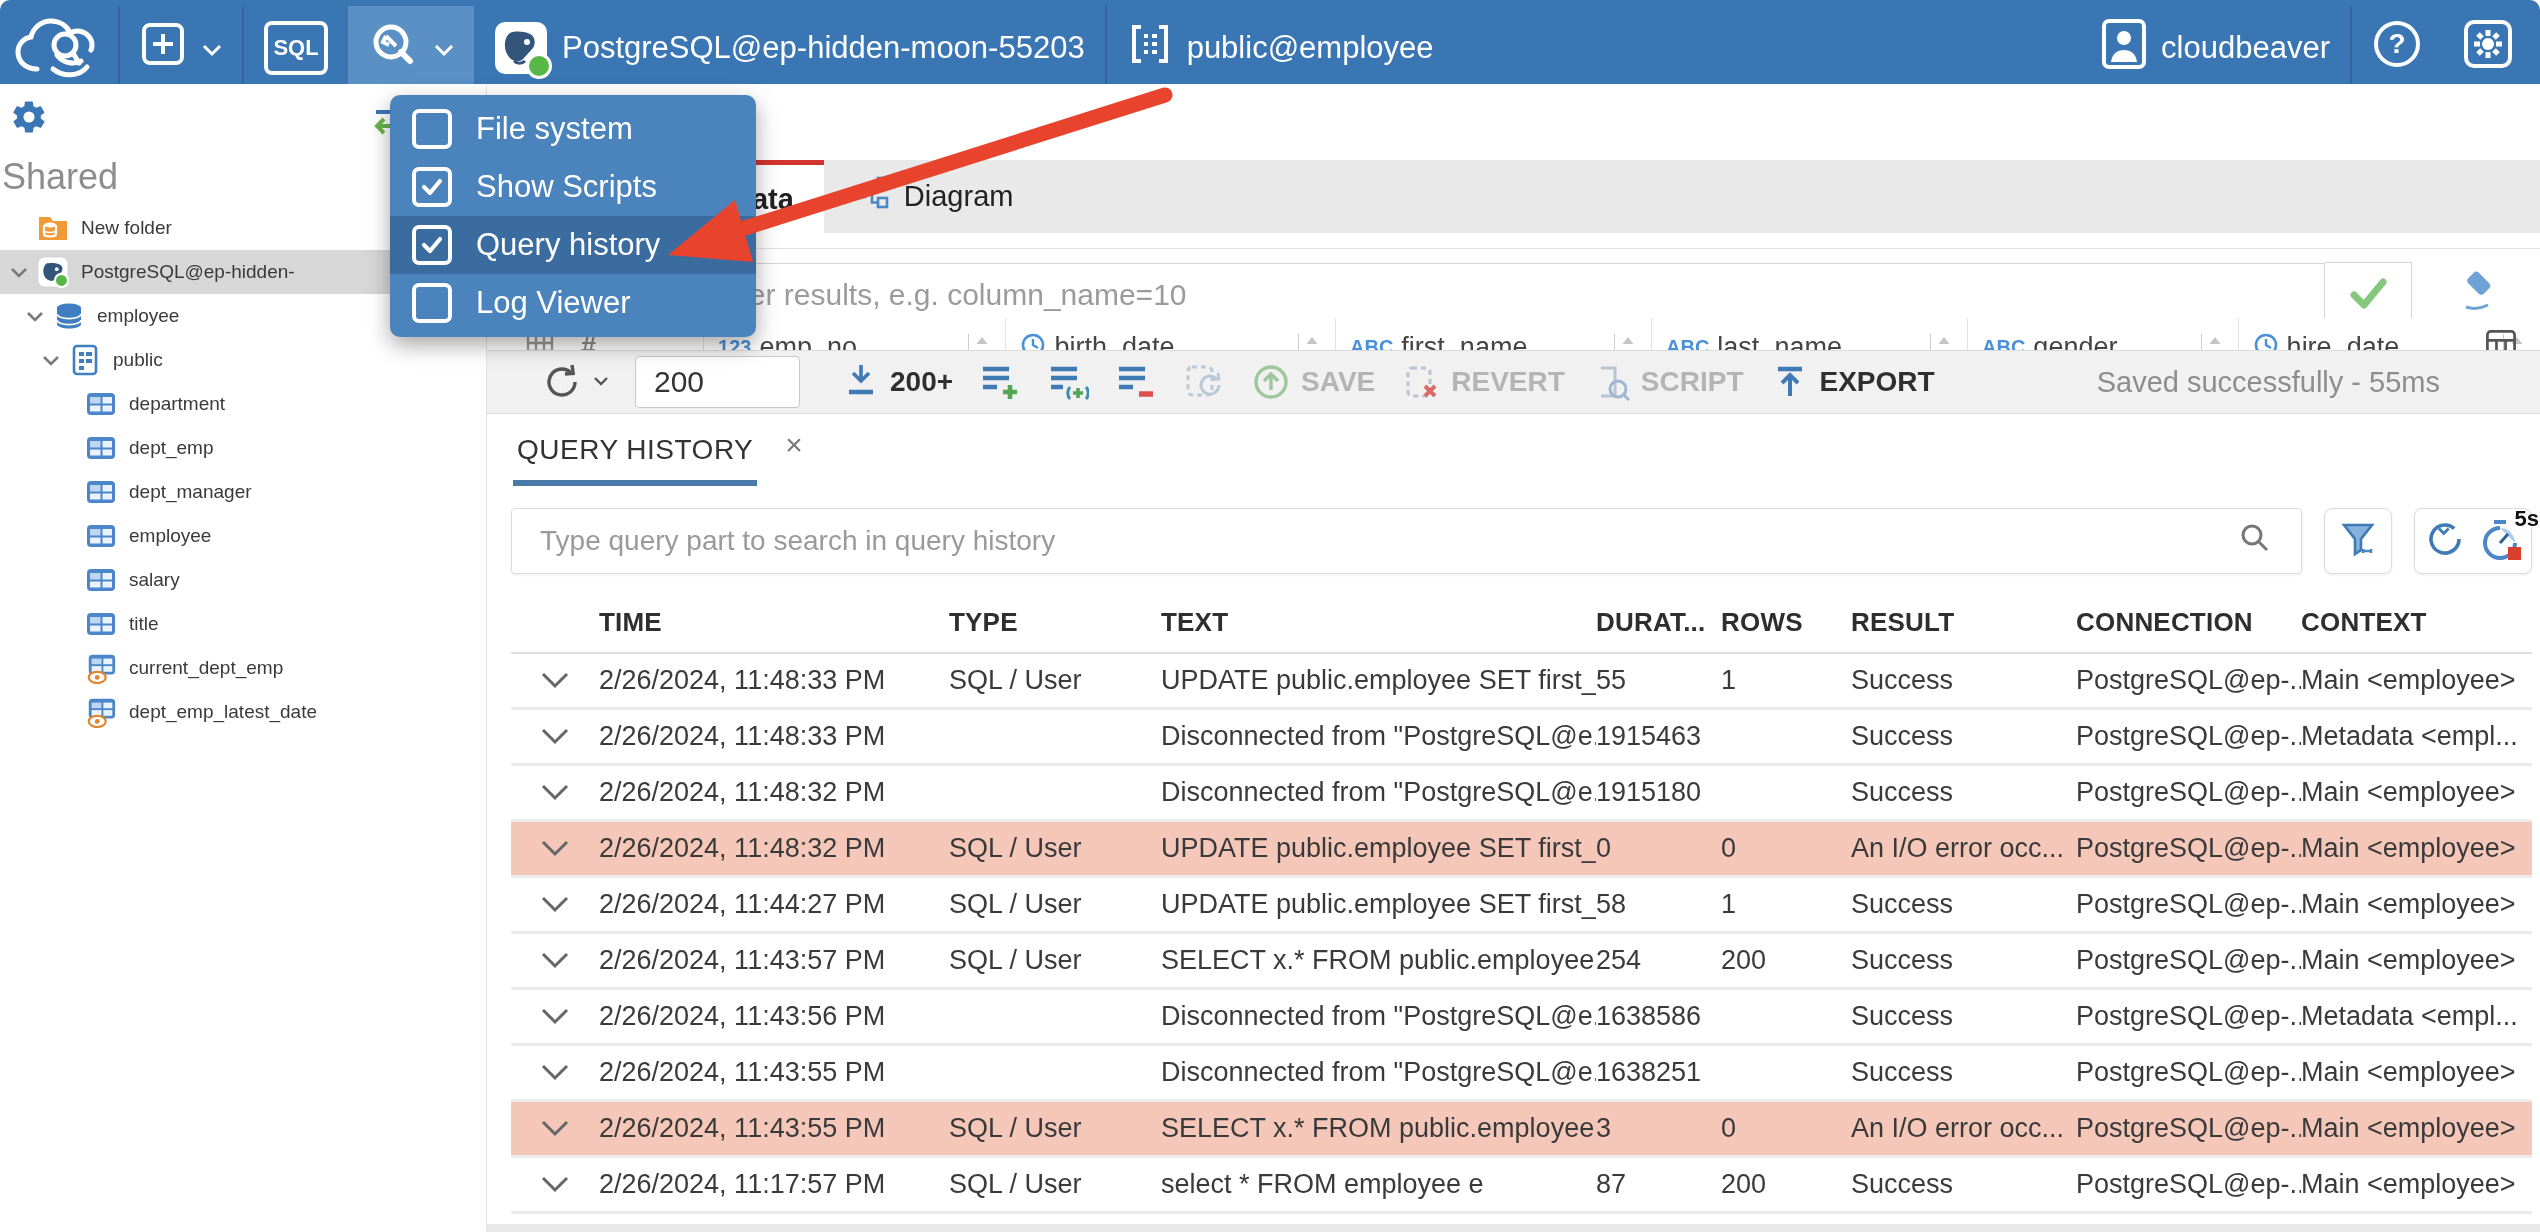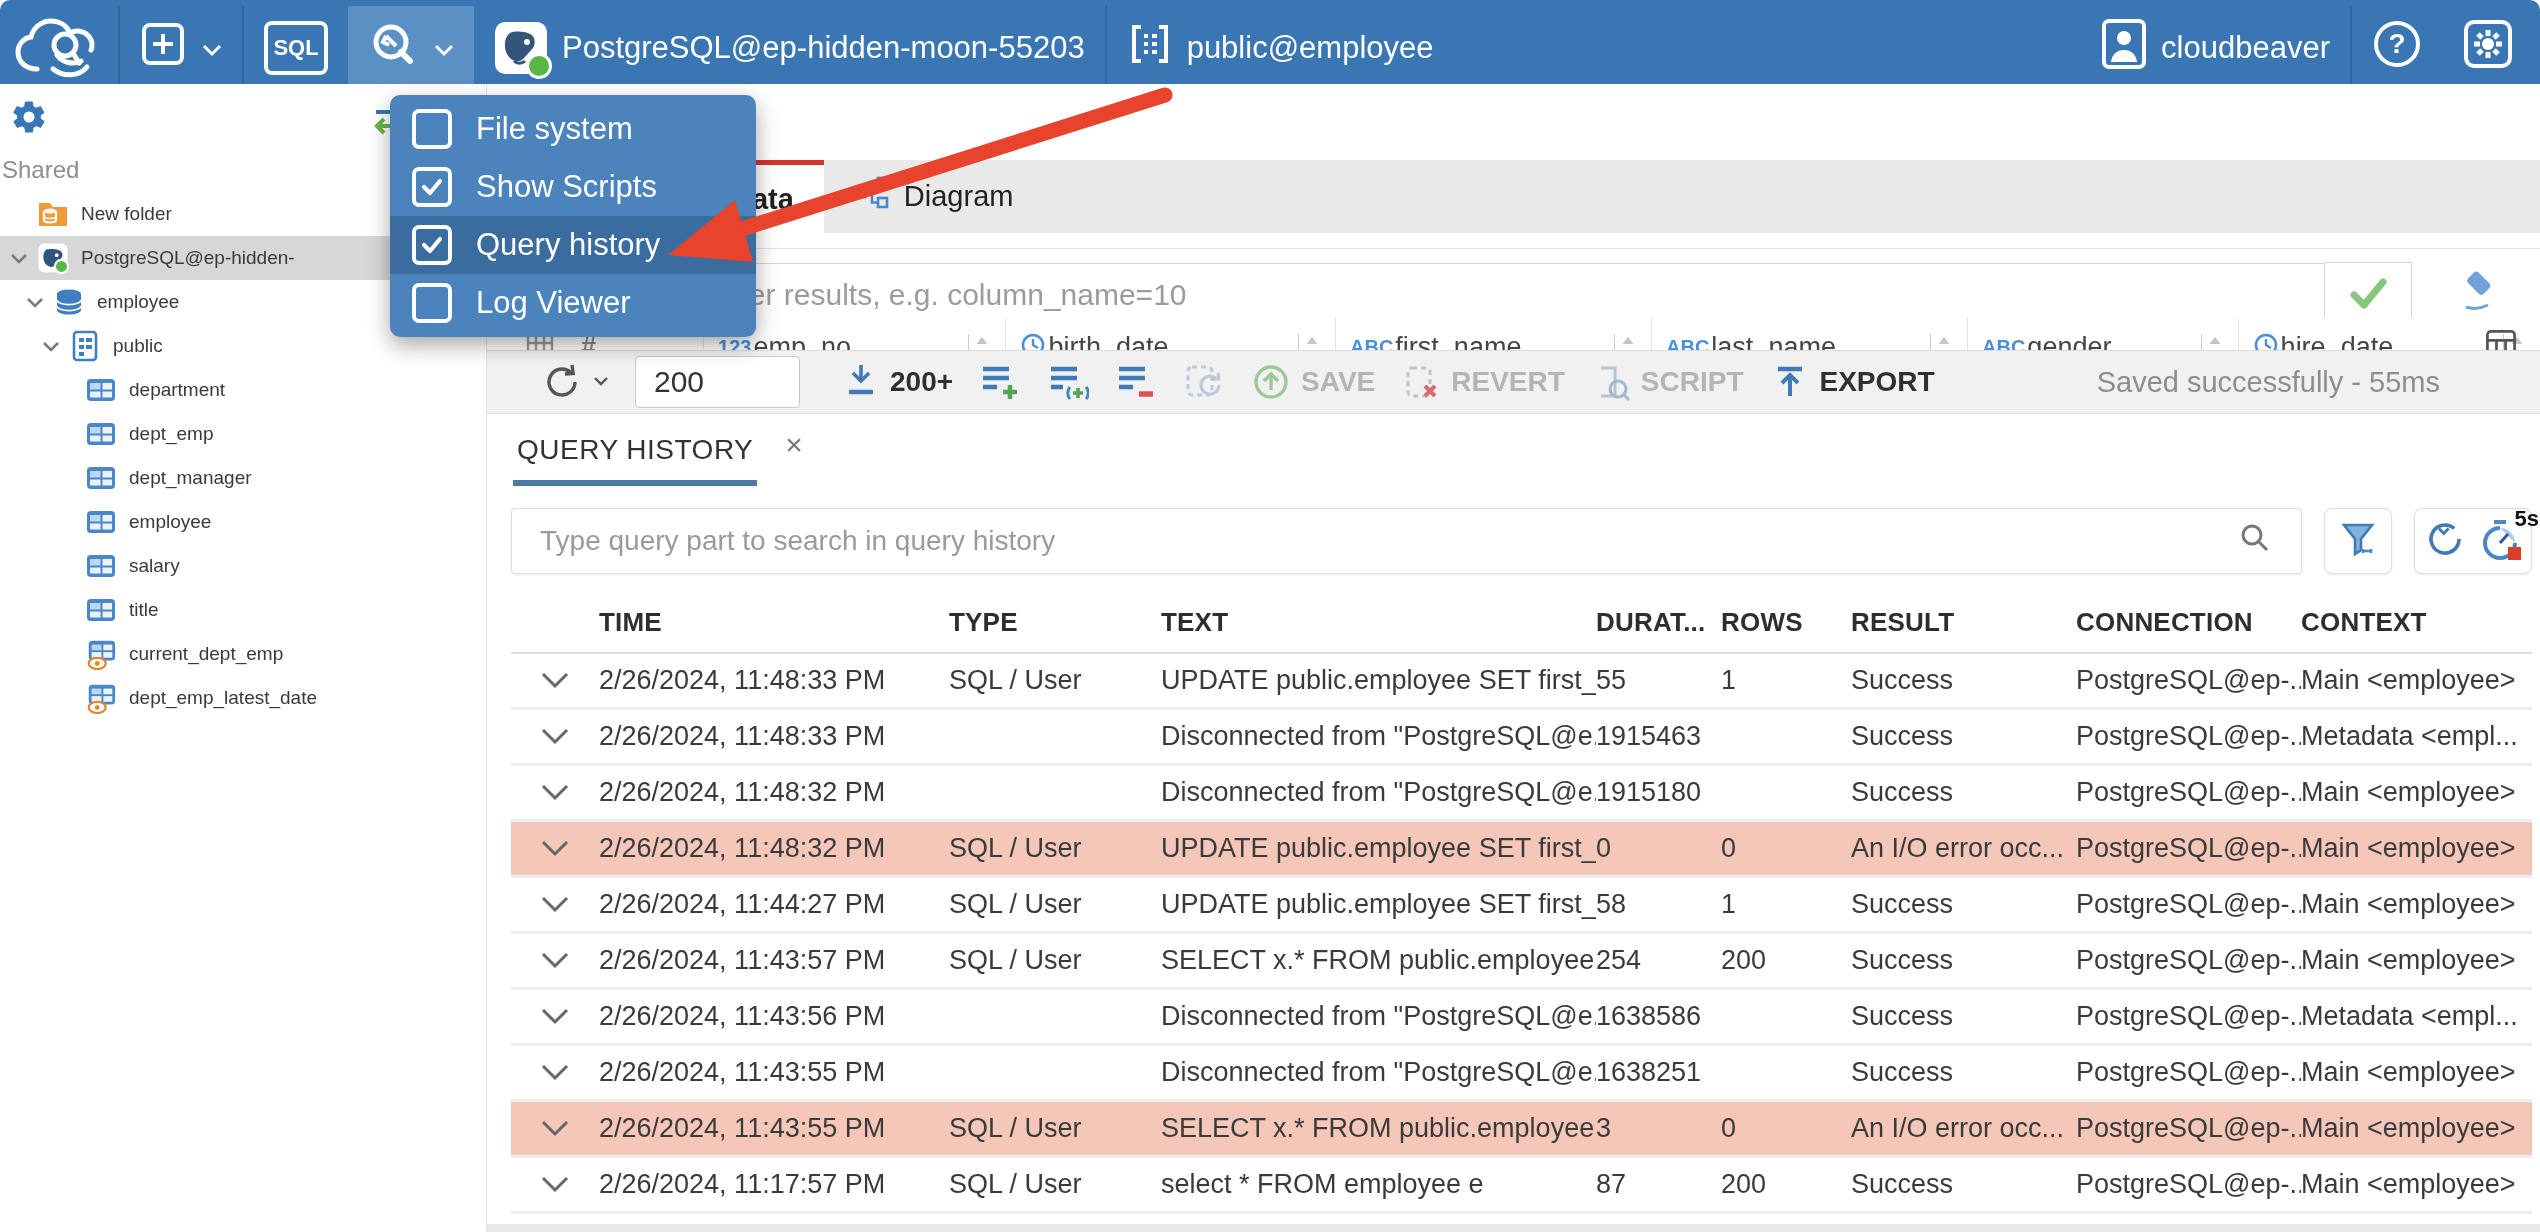--- a/index.html
+++ b/index.html
@@ -17,21 +17,21 @@
   .chev-white{margin-left:2px;}
   .conn-icon{position:relative;width:54px;height:54px;}
   .status-dot{position:absolute;right:-4px;bottom:-4px;width:20px;height:20px;border-radius:50%;
               background:var(--green,#57b847);border:3px solid #fff;}
 
   
   .sidebar{position:absolute;top:84px;left:0;width:486px;bottom:0;background:#fff;border-right:1px solid #e3e3e3;}
   .side-toolbar{height:62px;display:flex;align-items:center;padding:4px 12px 0 10px;}
   .side-sp{flex:1;}
   .side-ic{margin-left:26px;display:flex;cursor:pointer;}
-  .shared-label{font-size:24px;color:#8d8d8d;padding:6px 0 8px 2px;}
+  .shared-label{font-size:36px;color:#8d8d8d;padding:6px 0 8px 2px;}
   .tree{font-size:19px;}
   .tree-row{height:44px;display:flex;align-items:center;white-space:nowrap;cursor:pointer;}
   .tree-row.selected{background:#d7d7d7;}
   .tree-chev{width:24px;margin-right:6px;display:flex;flex:0 0 auto;}
   .tree-ico{width:32px;height:32px;margin-right:12px;display:flex;flex:0 0 auto;}
   .tree-label{color:#3a3a3a;overflow:hidden;}
 
   
   .main{position:absolute;top:84px;left:487px;right:0;bottom:0;background:#fff;}
   .tabstrip{position:absolute;top:76px;left:0;right:0;height:73px;background:#e9e9e9;display:flex;}
@@ -45,21 +45,21 @@
                 font-family:"Liberation Sans",sans-serif;}
   .filter-apply{width:86px;height:64px;border:1px solid #d4d4d4;border-left:none;display:flex;
                 align-items:center;justify-content:center;background:#fff;cursor:pointer;}
   .filter-erase{margin-left:40px;display:flex;cursor:pointer;}
 
   
   .grid-strip{position:absolute;top:234px;left:24px;right:0;height:32px;overflow:hidden;}
   .grid-strip-inner{display:flex;height:58px;background:#fff;align-items:center;}
   .gcorner{width:210px;display:flex;align-items:center;gap:26px;padding-left:14px;color:#8a8a8a;
            font-size:27px;font-weight:bold;box-sizing:border-box;}
-  .gcol{display:flex;align-items:center;height:58px;border-left:1px solid #e4e4e4;padding:0 14px;gap:2px;box-sizing:border-box;}
+  .gcol{display:flex;align-items:center;height:58px;border-left:1px solid #e4e4e4;padding:0 14px;gap:8px;box-sizing:border-box;}
   .gtype{color:#4a90d9;font-size:20px;font-weight:bold;letter-spacing:0;}
   .glabel{font-size:27px;color:#444;}
   .gsort{margin-left:auto;display:flex;align-items:center;gap:4px;color:#bbb;}
   .gsort .pipe{width:1px;height:26px;background:#ccc;}
   .grid-strip .right-ic{position:absolute;right:22px;top:10px;}
 
   
   .data-toolbar{position:absolute;top:266px;left:0;right:0;height:64px;background:#f1f1f1;
                 border-top:1px solid #dcdcdc;border-bottom:1px solid #dcdcdc;display:flex;align-items:center;
                 padding-left:54px;box-sizing:border-box;}

